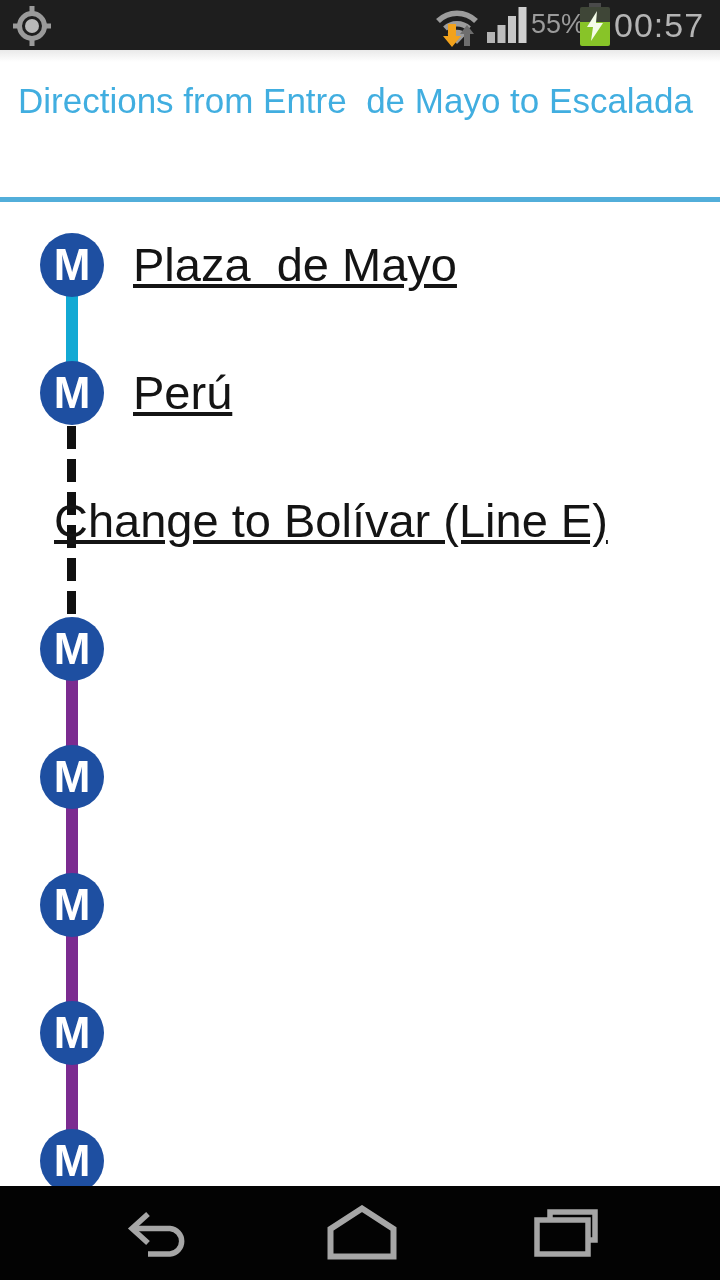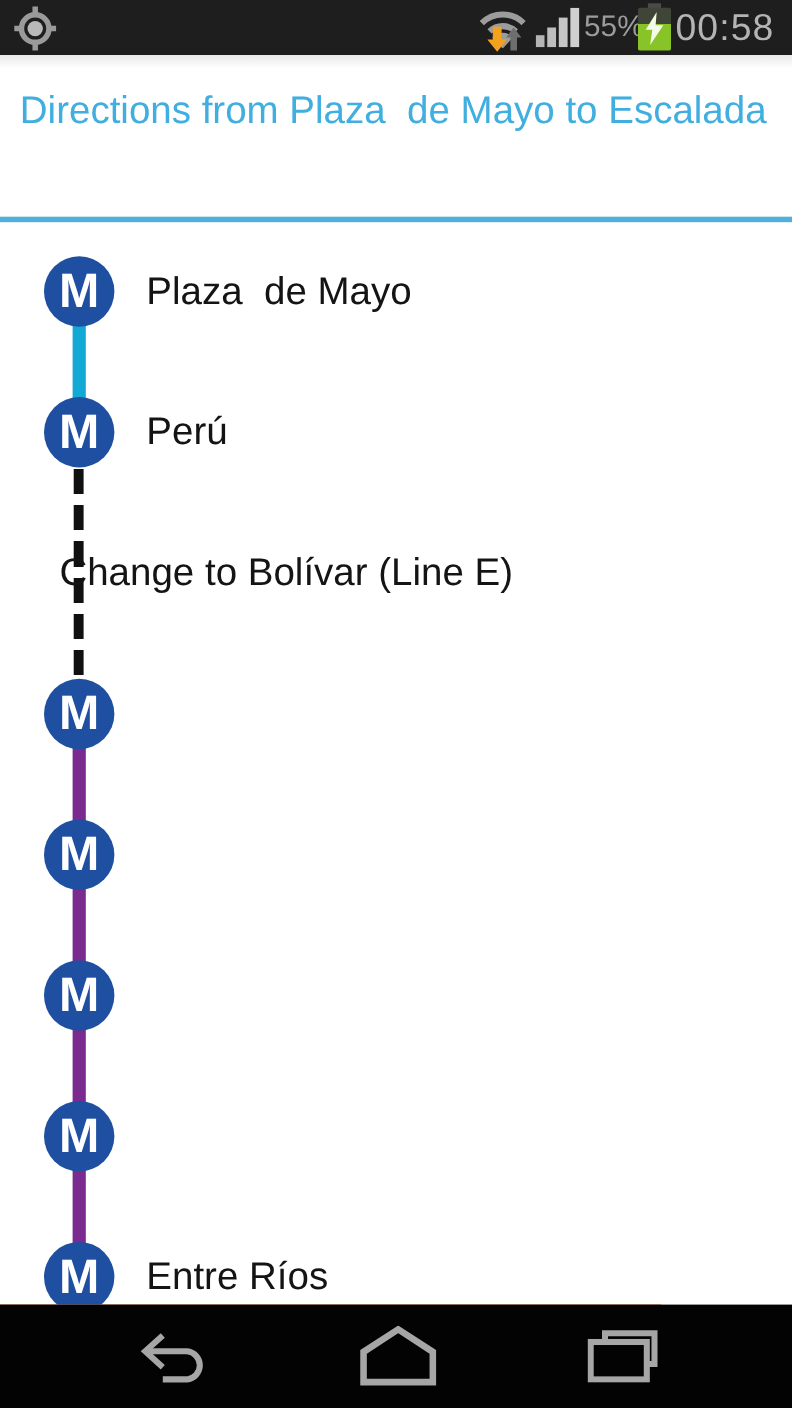--- a/index.html
+++ b/index.html
@@ -1,21 +1,21 @@
 <!DOCTYPE html>
 <html><head>
 <meta charset="utf-8">
 <style>
   html,body{margin:0;padding:0;}
   body{
     width:720px;height:1280px;
     font-family:"Liberation Sans","DejaVu Sans",sans-serif;
     background:#ffffff;overflow:hidden;position:relative;
   }
-  .screen{position:absolute;inset:0;width:601px;height:1280px;background:#c2410c;}
+  .screen{position:absolute;inset:0;width:601px;height:1280px;background:#0c4a6e;}
 
   
   .status-bar{
     position:absolute;top:0;left:0;width:720px;height:50px;
     background:#1e1e1e;z-index:30;
   }
   .status-bar svg{position:absolute;}
   .sb-location{left:9px;top:2px;}
   .sb-wifi{left:433px;top:4px;}
   .sb-arrows{left:443px;top:24px;}
@@ -71,22 +71,23 @@
     position:relative;display:flex;align-items:center;height:128px;z-index:2;
   }
   .m-badge{
     position:relative;z-index:2;
     margin-left:40px;width:64px;height:64px;border-radius:50%;
     background:#1e4fa1;color:#ffffff;
     font-size:44px;font-weight:700;line-height:64px;text-align:center;
     flex:0 0 auto;
   }
   .station-label{
-    margin-left:29px;color:#141414;font-size:35px;line-height:40px;
+    margin-left:29px;color:#141414;font-size:47px;line-height:40px;
     white-space:pre-wrap;
+    text-decoration:underline;
   }
   .route-row.note .station-label{margin-left:54px;}
 
   
   .nav-bar{
     position:absolute;top:1186px;left:0;width:720px;height:94px;
     background:#030303;z-index:40;
   }
   .nav-btn{position:absolute;background:none;border:none;padding:0;cursor:pointer;}
   .nav-btn svg{display:block;}
@@ -130,25 +131,25 @@
     <span class="sb-batt-pct">55%</span>
 
     <div class="sb-battery">
       <div class="cap"></div>
       <div class="body"></div>
       <svg width="22" height="30" viewBox="0 0 22 30" style="position:absolute;">
         <polygon points="13,0 3,16 9,16 7,30 19,12 12,12" fill="#f4fbe8"></polygon>
       </svg>
     </div>
 
-    <span class="sb-time">00:58</span>
+    <span class="sb-time">00:57</span>
   </div>
 
   <div class="header">
-    <h1 class="page-title">Directions from Plaza  de Mayo to Escalada</h1>
+    <h1 class="page-title">Directions from Entre  de Mayo to Escalada</h1>
     <div class="header-divider"></div>
   </div>
 
   <div class="route-list">
     <div class="connector cyan"></div>
     <div class="connector dashed"></div>
     <div class="connector purple"></div>
 
     <div class="route-row">
       <div class="m-badge">M</div>
@@ -175,21 +176,20 @@
     <div class="route-row">
       <div class="m-badge">M</div>
     </div>
 
     <div class="route-row">
       <div class="m-badge">M</div>
     </div>
 
     <div class="route-row">
       <div class="m-badge">M</div>
-      <span class="station-label">Entre Ríos</span>
     </div>
   </div>
 
   <div class="nav-bar">
     <button class="nav-btn nav-back" aria-label="Back">
       <svg width="66" height="47" viewBox="0 0 66 47">
         <g stroke="#a6a6a6" stroke-width="5.5" fill="none">
           <path d="M21 3 L5 17.5 L21 32"></path>
           <path d="M5 17.5 H43 A12.8 12.8 0 0 1 43 43 H21"></path>
         </g>

